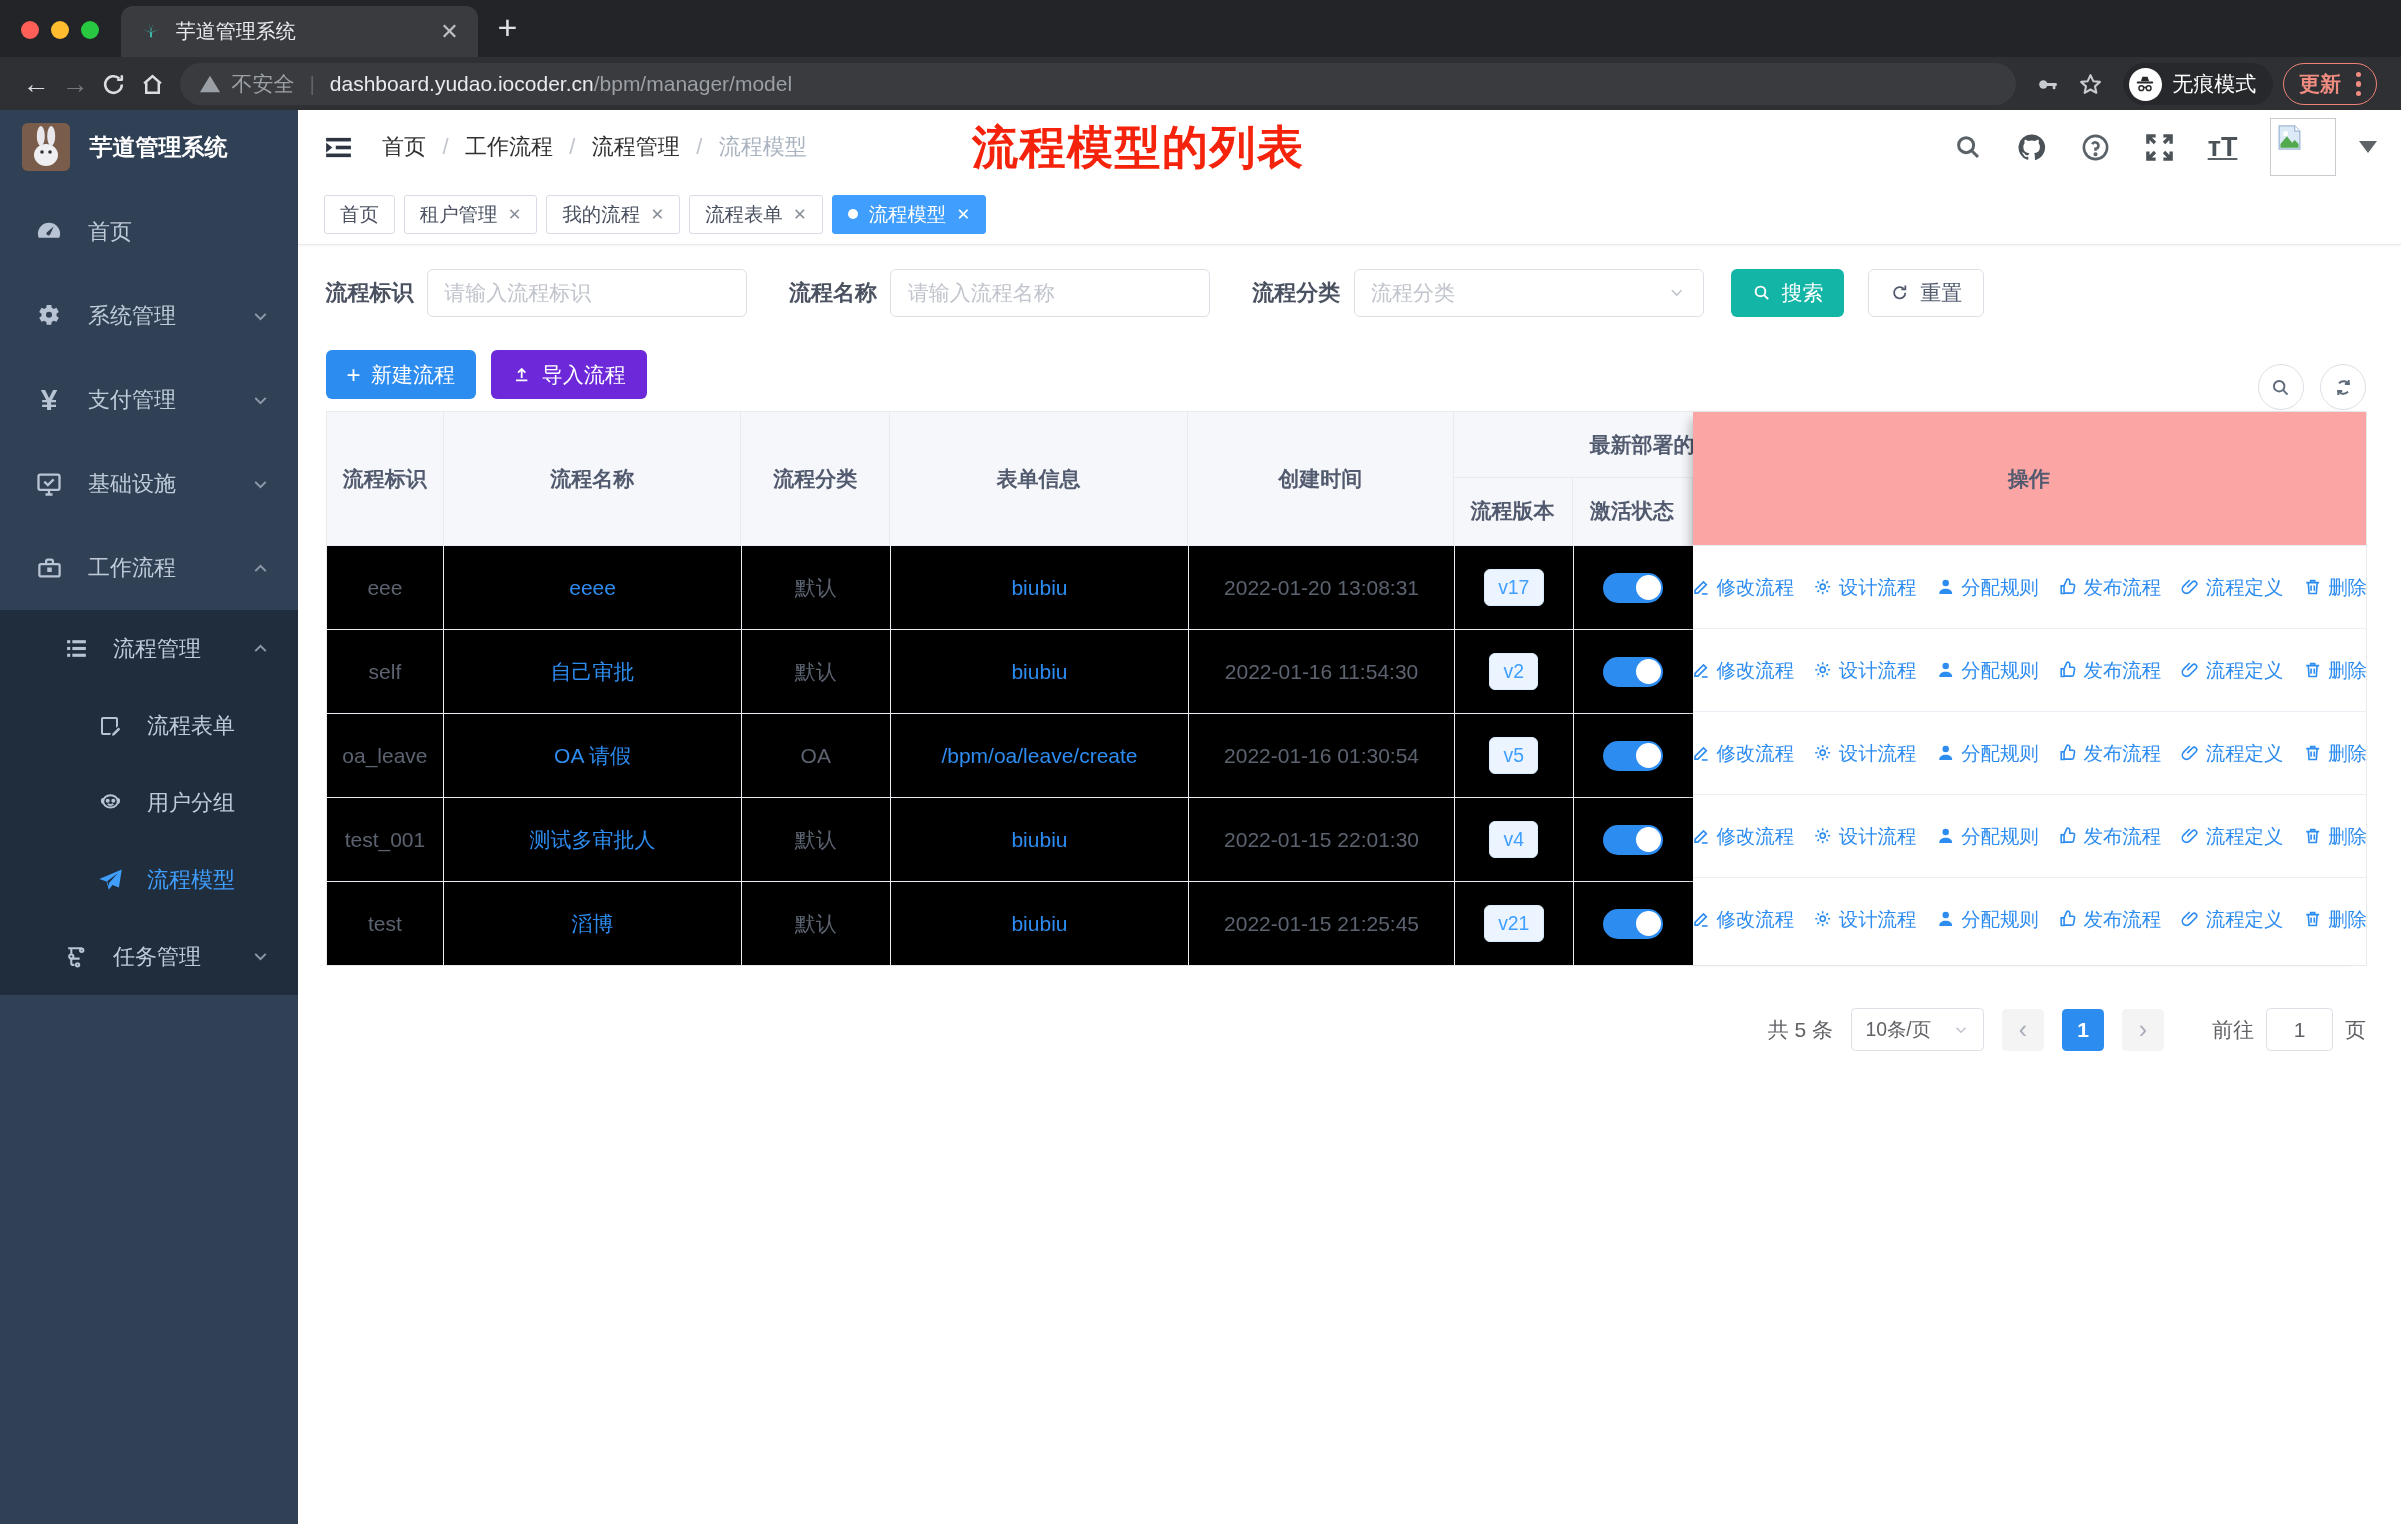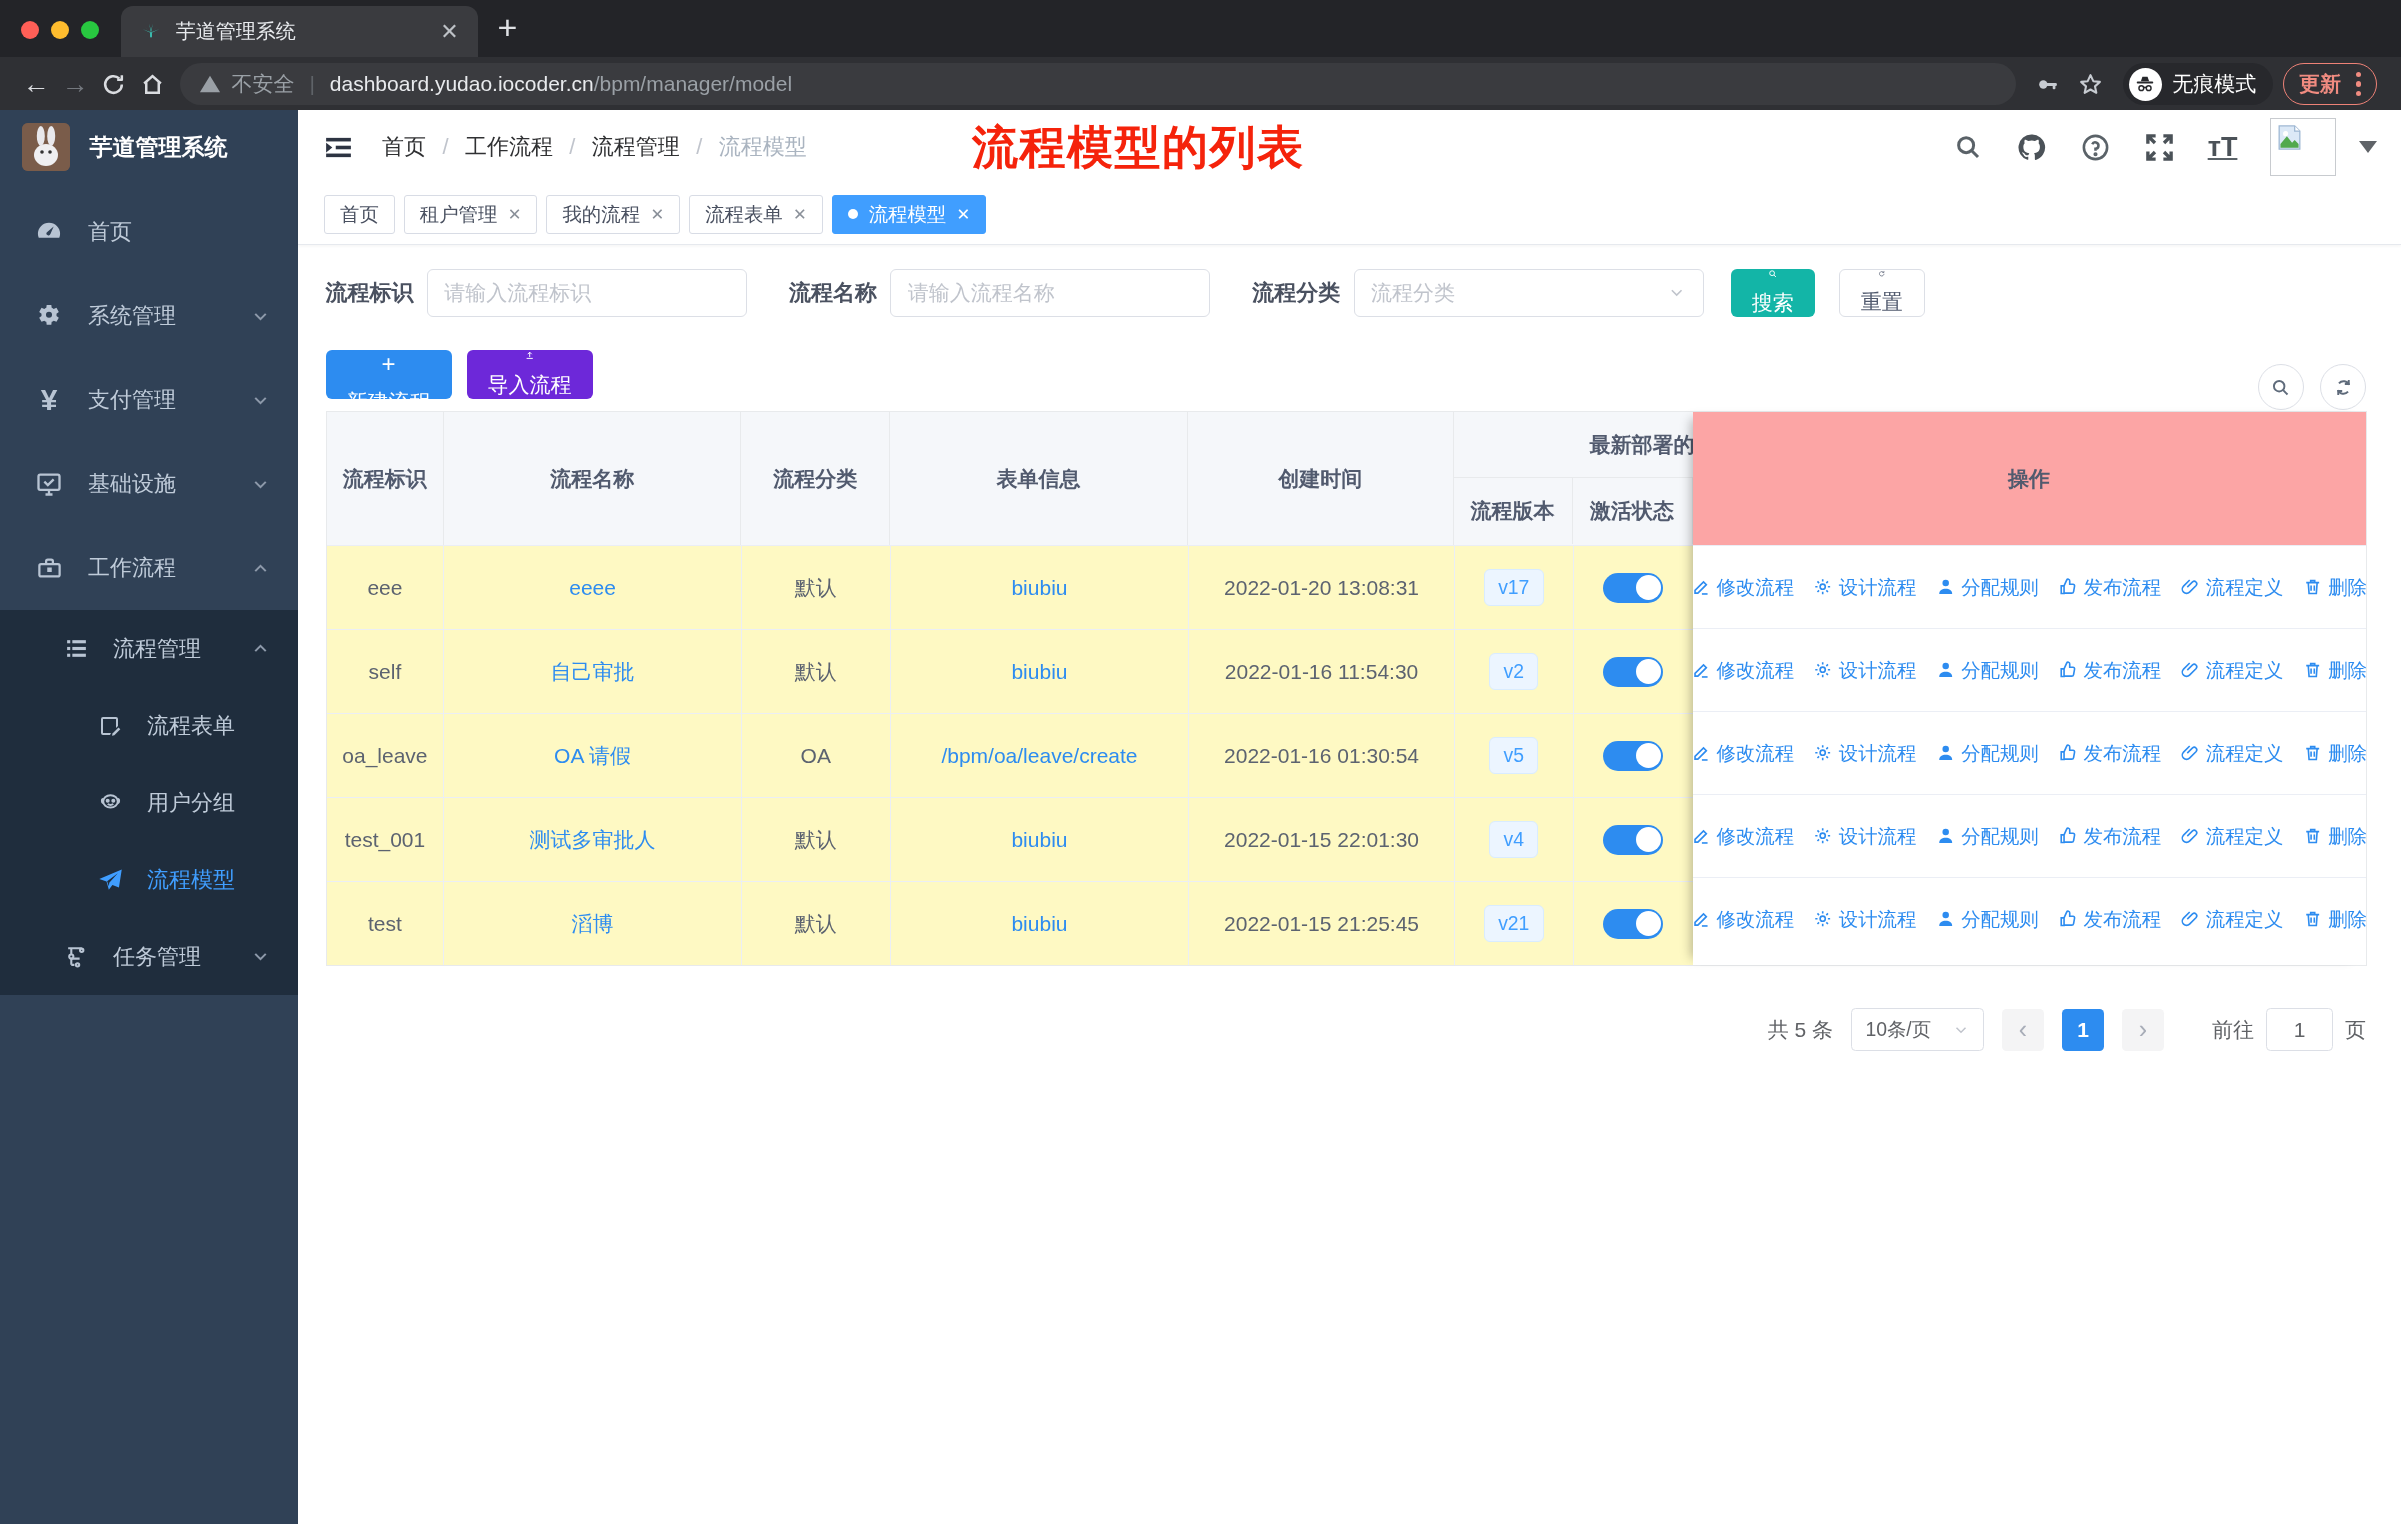--- a/index.html
+++ b/index.html
@@ -66,21 +66,21 @@
   .chip.active .x { color:#fff; }
   .chip-dot { width:10.4px; height:10.4px; border-radius:50%; background:#fff; }
 
   .content { flex:1; padding:24px 35px 0 27.5px; position:relative; }
 
   .filter-row { display:flex; align-items:center; margin-top:0; }
   .f-label { font-size:22px; font-weight:600; color:#4a5160; margin-right:13.4px; white-space:nowrap; }
   .f-input { width:320px; height:48px; border:0.7px solid #dcdfe6; border-radius:6px; padding:0 16.4px; font-size:21px; color:#404040; outline:none; margin-right:42px; font-family:inherit; }
   .f-input::placeholder { color:#c0c4cc; }
   .f-select { width:350px; height:48px; border:0.7px solid #dcdfe6; border-radius:6px; padding:0 16.4px; font-size:21px; color:#c0c4cc; display:flex; align-items:center; justify-content:space-between; margin-right:27px; cursor:pointer; }
-  .btn { height:48px; border-radius:6px; font-size:21px; display:inline-flex; align-items:center; gap:10.4px; padding:0 21px; cursor:pointer; border:none; font-family:inherit;flex-direction:column; }
+  .btn { height:48px; border-radius:6px; font-size:21px; display:inline-flex; align-items:center; gap:10.4px; padding:0 21px; cursor:pointer; border:none; font-family:inherit; }
   .btn-search { background:#13b5a7; color:#fff; margin-right:24px; }
   .btn-reset { background:#fff; color:#515a6e; border:0.7px solid #dcdfe6; }
   .btn-row { display:flex; gap:15px; margin-top:33px; }
   .btn-create { background:#2d8cf0; color:#fff; height:49px; }
   .btn-import { background:#6d28d9; color:#fff; height:49px; }
   .mini-circles { position:absolute; right:35px; top:119px; display:flex; gap:16.4px; }
   .circle-btn { width:46px; height:46px; border:0.7px solid #dcdfe6; border-radius:50%; display:flex; align-items:center; justify-content:center; color:#5f6b7b; background:#fff; cursor:pointer; }
 
   
   .table-wrap { margin-top:12px; position:relative; width:2041px; border:0.7px solid #e8eaec; }
@@ -88,21 +88,21 @@
   .h-row1 { display:flex; }
   .th { font-size:21px; font-weight:700; color:#515a6e; display:flex; align-items:center; justify-content:center; border-right:0.7px solid #e8eaec; background:#f5f7fa; }
   .th.tall { height:133px; }
   .grp-col { display:flex; flex-direction:column; }
   .grp-top { height:66px; border-bottom:0.7px solid #e8eaec; position:relative; background:#f5f7fa; }
   .grp-label { position:absolute; left:136px; top:0; height:66px; display:flex; align-items:center; font-size:21px; font-weight:700; color:#515a6e; white-space:nowrap; }
   .grp-bottom { display:flex; height:66px; }
   .grp-bottom .th { height:66px; }
   .c-id { width:118px; } .c-name { width:298px; } .c-cat { width:149px; } .c-form { width:299px; }
   .c-time { width:266px; } .c-ver { width:119px; } .c-act2 { width:120px; } .c-fill { width:673px; border-right:none; }
-  .trow { display:flex; border-top:0.7px solid #ebeef5; background:#fef9c3; }
+  .trow { display:flex; border-top:0.7px solid #ebeef5; background:#000000; }
   .td { height:83px; display:flex; align-items:center; justify-content:center; font-size:21px; color:#5c6370; border-right:0.7px solid #ebeef5; }
   .td.c-fill { border-right:none; }
   .tlink { color:#2d8cf0; cursor:pointer; text-decoration:none; }
   .badge { background:#ecf5ff; border:0.7px solid #d9ecff; color:#409eff; font-size:19.4px; padding:6px 13.4px; border-radius:6px; }
   .toggle { width:60px; height:30px; background:#2d8cf0; border-radius:15px; position:relative; cursor:pointer; display:inline-block; }
   .knob { position:absolute; right:2.2px; top:2.2px; width:25px; height:25px; background:#fff; border-radius:50%; }
 
   .ops { position:absolute; top:0; right:0; bottom:0; width:673px; background:#fff; box-shadow:-9px 0 10.4px -7.4px rgba(0,0,0,.28); }
   .ops-head { height:133px; background:#fca5a5; display:flex; align-items:center; justify-content:center; font-size:21px; font-weight:700; color:#515a6e; }
   .ops-row { height:83px; border-top:0.7px solid #ebeef5; display:flex; align-items:center; justify-content:center; gap:19.4px; }

